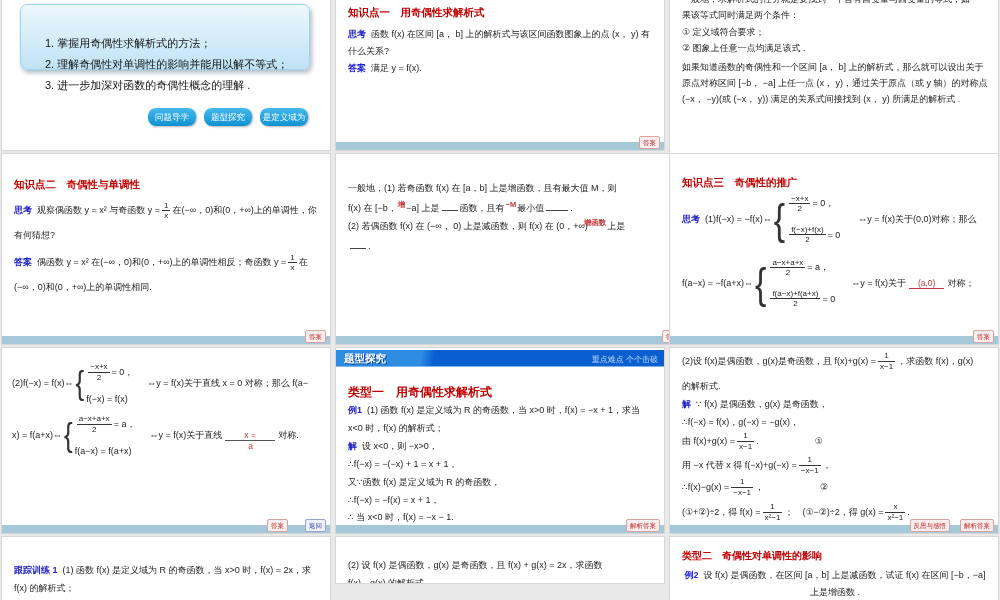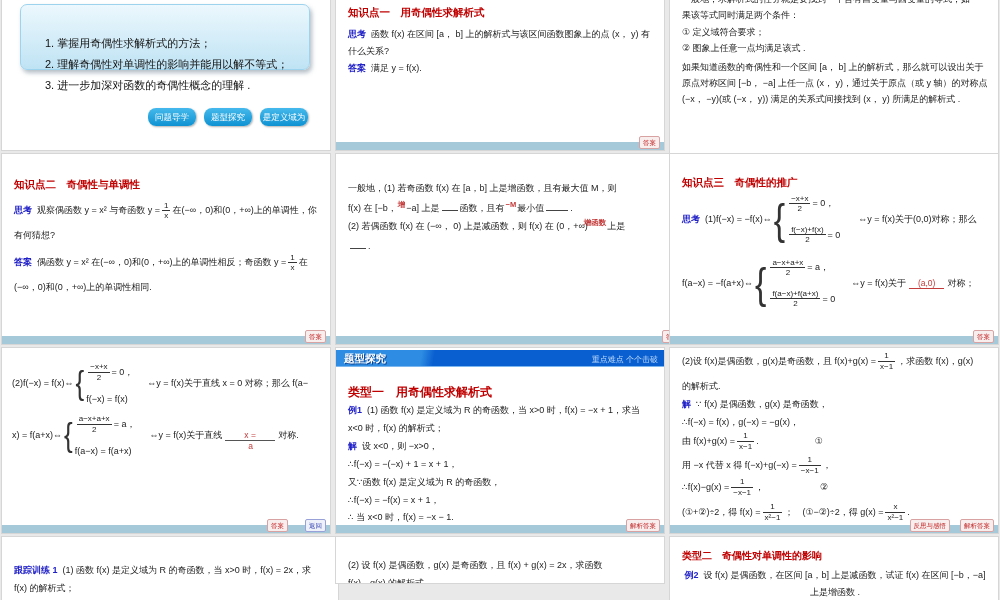--- a/index.html
+++ b/index.html
@@ -284,21 +284,21 @@
           <span class="num">x</span>
           <span class="den">x²−1</span>
         </span>
         <span>.</span>
     </div>
     <div class="bar"></div>
     <div class="tag" style="right:48px">反思与感悟</div>
     <div class="tag" style="right:4px">解析答案</div>
   </div>
 
-  <div class="slide" style="left:2px;top:537px;width:328px;height:63px;padding-left:8px;">
+  <div class="slide" style="left:2px;top:537px;width:328px;height:63px;">
     <div class="para" style="left:12px;top:24px;width:304px;line-height:18px">
       <span class="blabel">跟踪训练 1</span><span>(1) 函数 f(x) 是定义域为 R 的奇函数，当 x&gt;0 时，f(x) = 2x，求 f(x) 的解析式；</span>
     </div>
   </div>
 
   <div class="slide" style="left:336px;top:537px;width:328px;height:46px;">
     <div class="line" style="left:12px;top:22px">(2) 设 f(x) 是偶函数，g(x) 是奇函数，且 f(x) + g(x) = 2x，求函数</div>
     <div class="line" style="left:12px;top:40px">f(x)，g(x) 的解析式 .</div>
     <div class="line" style="left:12px;top:56px">
       <span class="blabel">解</span><span>∵ f(x) 是偶函数，g(x) 是奇函数，</span>

